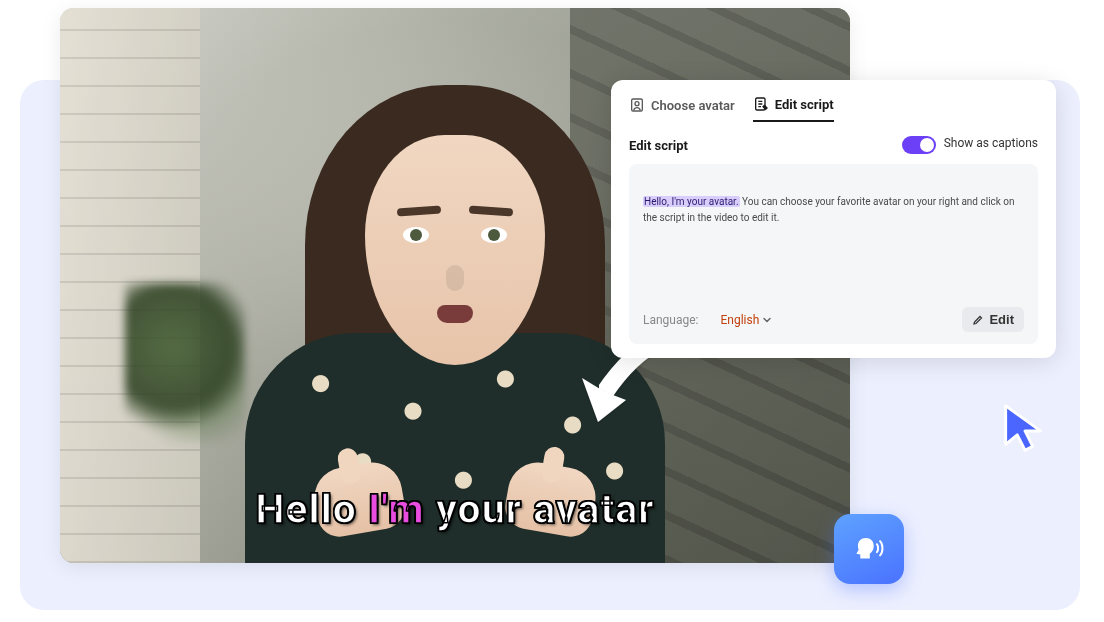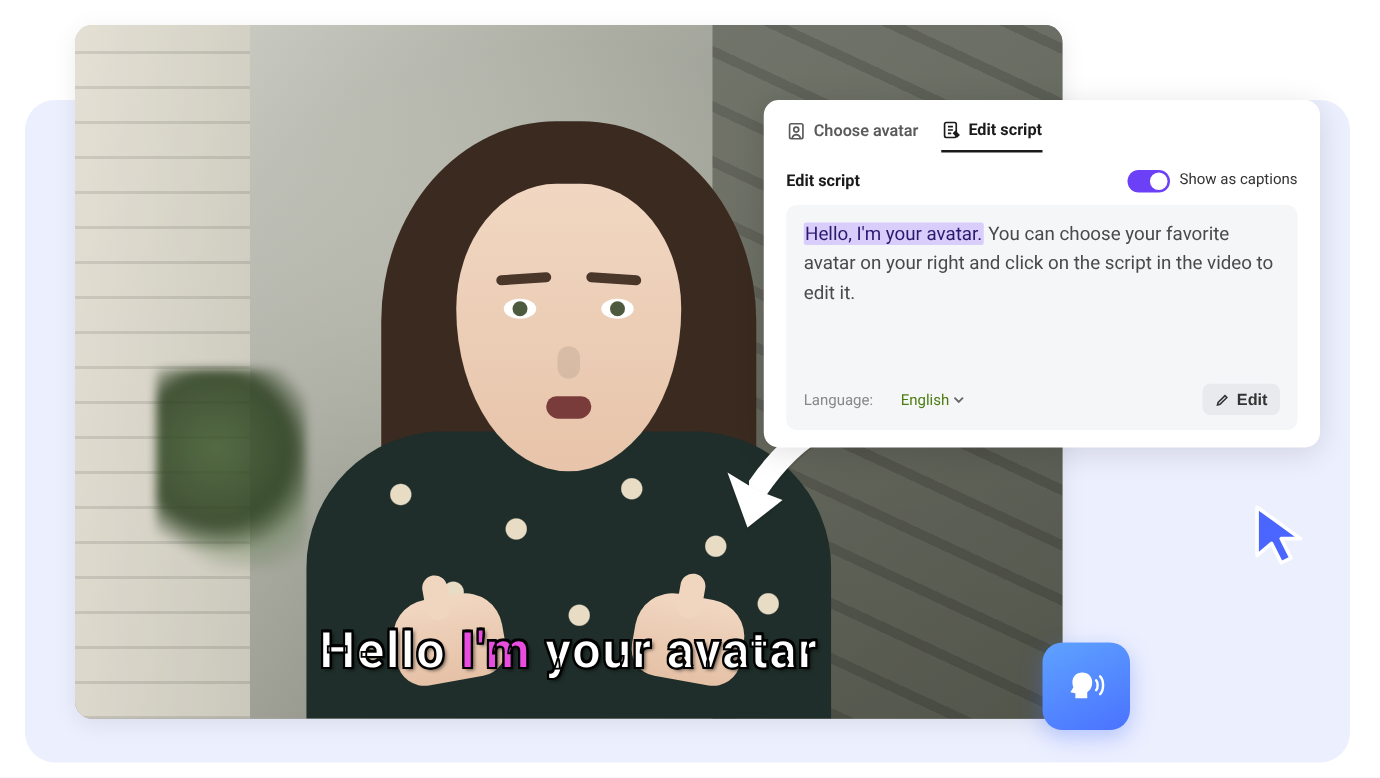--- a/index.html
+++ b/index.html
@@ -16,21 +16,21 @@
       left: 20px;
       top: 80px;
       width: 1060px;
       height: 530px;
       background: #ECEFFE;
       border-radius: 24px;
     }
     .video-preview {
       position: absolute;
       left: 60px;
-      top: 20px;
+      top: 8px;
       width: 790px;
       height: 555px;
       border-radius: 14px;
       overflow: hidden;
       background: linear-gradient(135deg, #d8d4cc 0%, #9ea098 40%, #7a7c72 100%);
       box-shadow: 0 4px 20px rgba(0,0,0,0.08);
     }
     .room-bg {
       position: absolute;
       inset: 0;
@@ -217,45 +217,46 @@
     .toggle-label { font-size: 12px; color: #333; }
     .script-box {
       background: #F5F6F8;
       border-radius: 8px;
       padding: 12px 14px;
       min-height: 180px;
       display: flex;
       flex-direction: column;
     }
     .script-text {
-      font-size: 15px;
+      font-size: 10px;
       line-height: 1.55;
       color: #4a4a4a;
       flex: 1;
+      margin-top: 18px;
     }
     .script-text .hl {
       background: #D9CDFB;
       color: #2a1a6e;
       border-radius: 2px;
       padding: 0 1px;
     }
     .script-footer {
       display: flex;
       justify-content: space-between;
       align-items: center;
       margin-top: 12px;
     }
     .lang {
       font-size: 12px;
       color: #888;
       display: flex;
       align-items: center;
       gap: 22px;
     }
-    .lang .val { color: #4d7c0f; cursor: pointer; display: flex; align-items: center; gap: 3px; }
+    .lang .val { color: #c2410c; cursor: pointer; display: flex; align-items: center; gap: 3px; }
     .edit-btn {
       display: flex;
       align-items: center;
       gap: 5px;
       background: #E9EAEE;
       border: none;
       border-radius: 6px;
       padding: 5px 10px;
       font-size: 13px;
       font-weight: 600;

